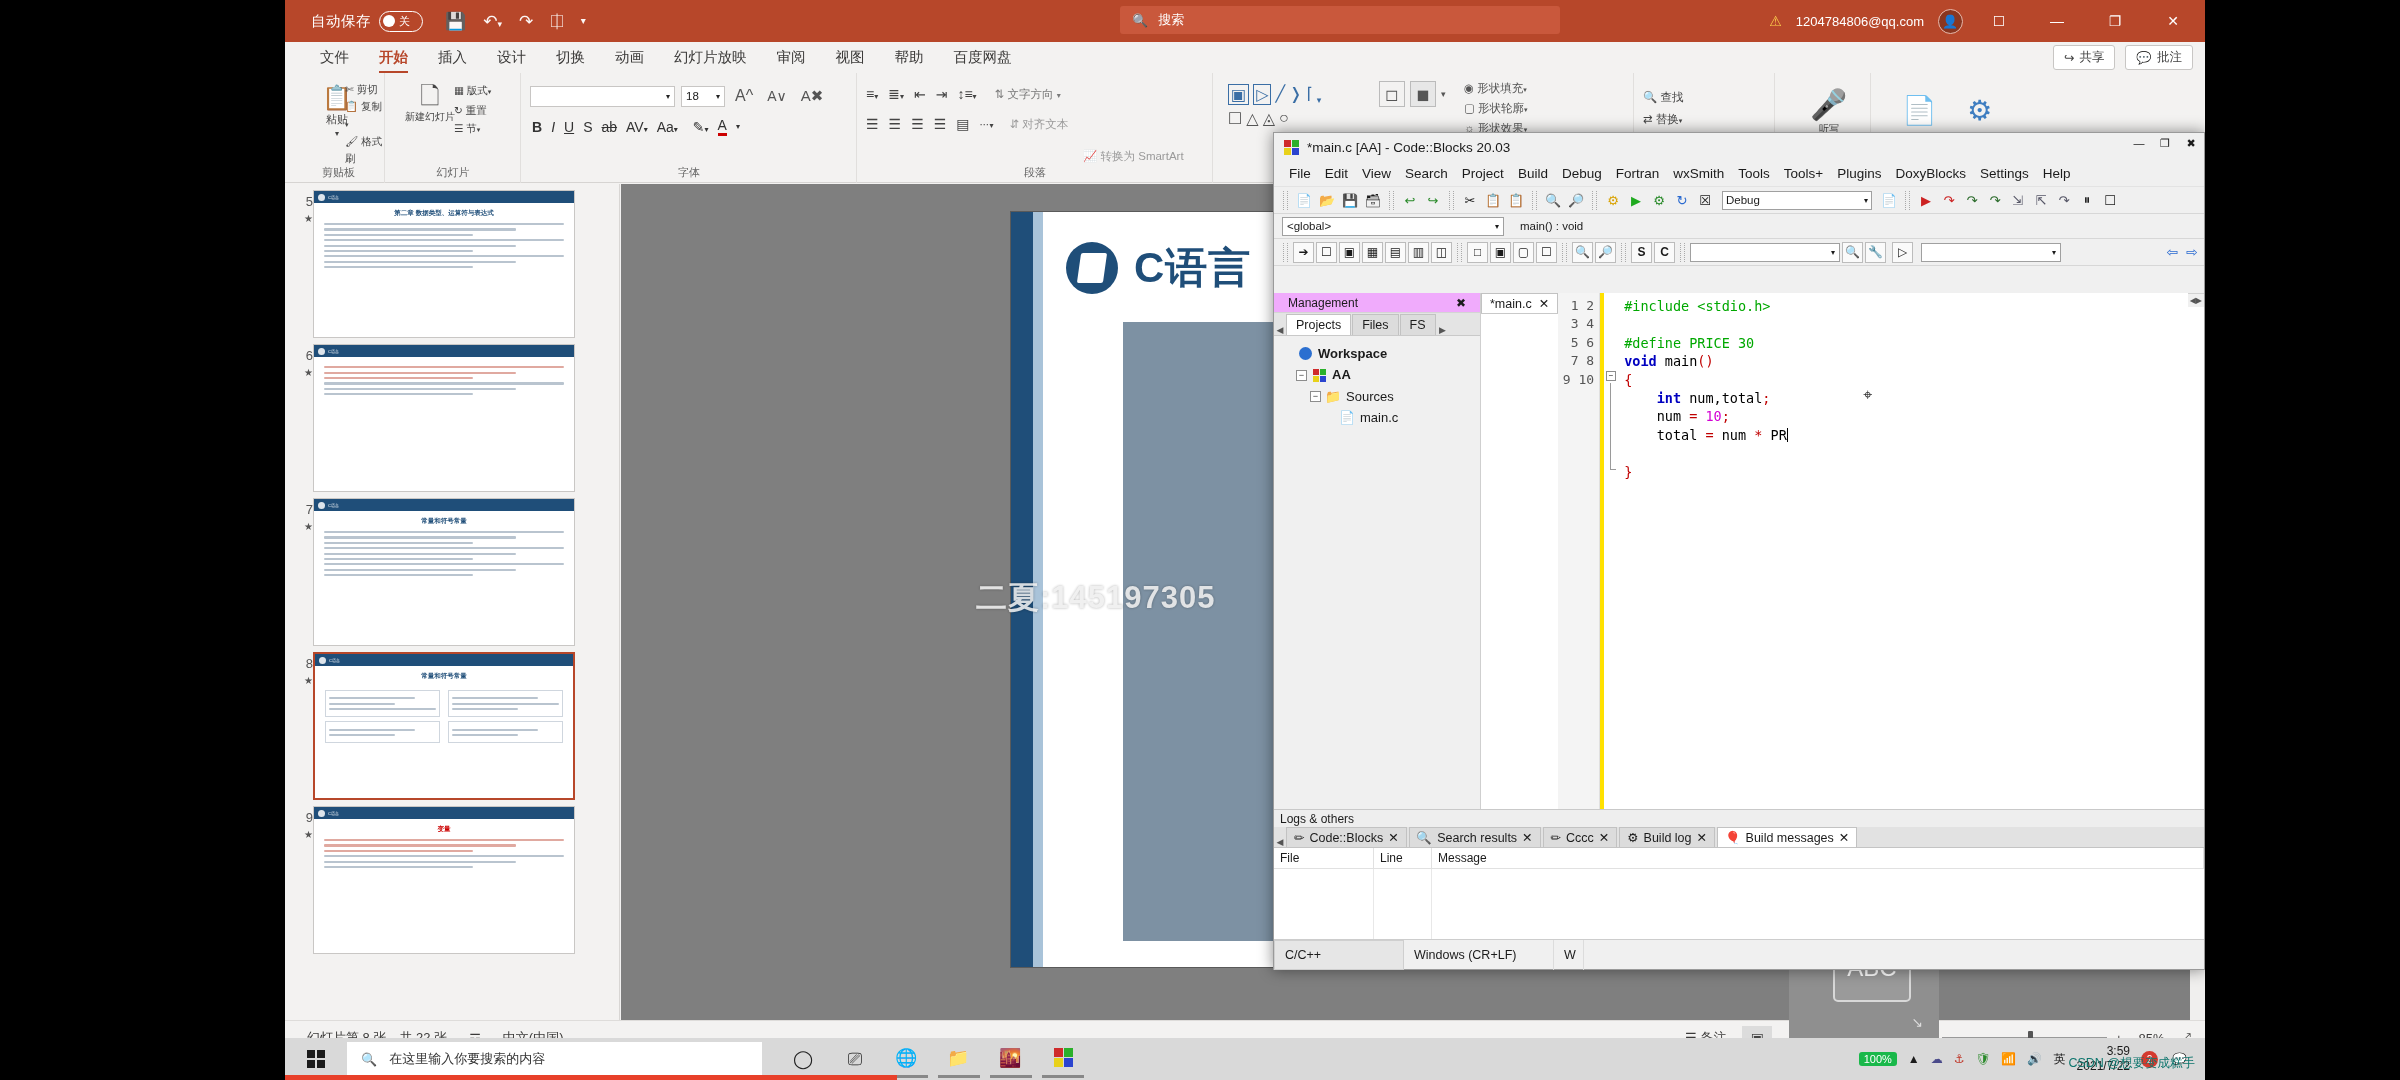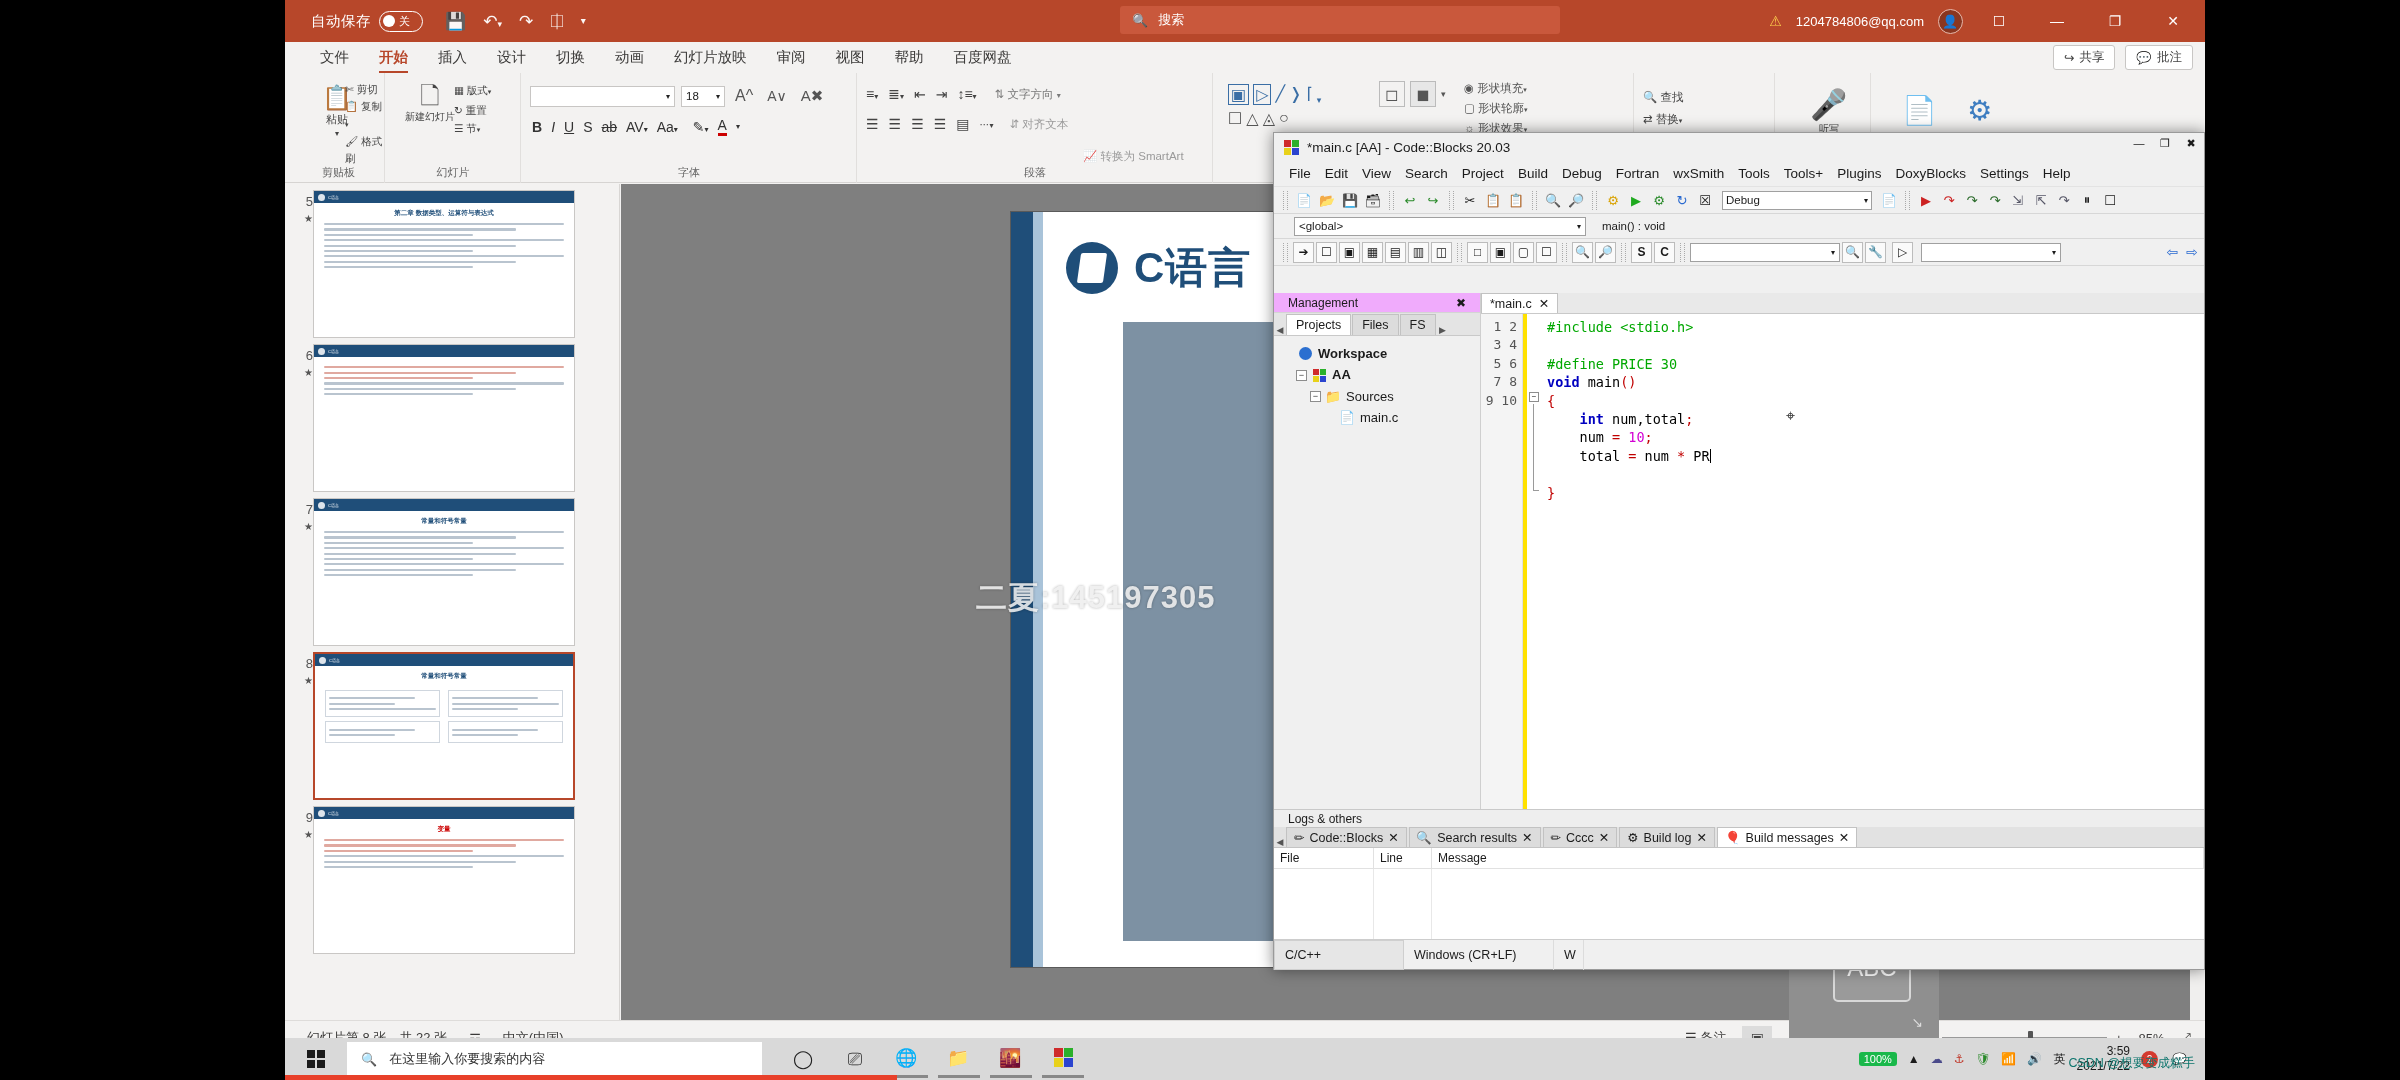--- a/index.html
+++ b/index.html
@@ -154,41 +154,41 @@
              background:#f0abfc; border-bottom:1px solid #d4d4d4;}
   .mgmt-tabs{ height:23px; display:flex; align-items:flex-end; font-size:12.5px; background:#e4e4e4; border-bottom:1px solid #c9c9c9;}
   .mgmt-tabs .mt{ padding:3px 9px; border:1px solid #c2c2c2; border-bottom:none; background:#dcdcdc; margin-right:1px;}
   .mgmt-tabs .mt.on{ background:#fff; }
   .mgmt-tabs .nav{ width:12px; text-align:center; font-size:9px; color:#555;}
   .tree{ background:#f0f0f0; padding:7px 0 0 8px; font-size:13px; line-height:1.65;}
   .tnode{ display:flex; align-items:center; gap:5px;}
   .texp{ width:11px;height:11px; border:1px solid #8d8d8d; background:#fff; font-size:9px; line-height:9px; text-align:center; color:#333;}
   .ticon{ width:15px;height:14px; display:flex;align-items:center;justify-content:center;}
 
-  .edit-wrap{ flex:1; display:flex; flex-direction:column; background:#fff; position:relative;}
+  .edit-wrap{ flex:1; display:flex; background:#fff; position:relative;}
   .etabs{ height:21px; background:#e9e9e9; display:flex; align-items:center; border-bottom:1px solid #c9c9c9;}
   .etab{ background:#fff; border:1px solid #c2c2c2; border-bottom:none; padding:2px 8px; font-size:12.5px; display:flex; gap:7px; align-items:center;}
   .editor{ flex:1; display:flex; background:#fff; overflow:hidden; position:relative;}
   .gutter{ width:42px; background:#f4f4f4; border-right:1px solid #e0e0e0; text-align:right; padding:4px 5px 0 0;
            font-family:"DejaVu Sans Mono","Liberation Mono",monospace; font-size:13px; color:#555; line-height:18.4px;}
   .foldcol{ width:14px; background:#fff; border-left:4px solid #ffe100; position:relative; padding-top:4px;}
   .fold{ position:absolute; left:2px; width:10px;height:10px; border:1px solid #8d8d8d; background:#fff; font-size:8px;
          line-height:8px; text-align:center;}
   .foldline{ position:absolute; left:6px; width:1px; background:#9a9a9a;}
   .code{ flex:1; padding:4px 0 0 10px; font-family:"DejaVu Sans Mono","Liberation Mono",monospace; font-size:13.5px;
          line-height:18.4px; white-space:pre; color:#000;}
   .c-pre{ color:#00a800;} .c-kw{ color:#0000c0; font-weight:bold;} .c-num{ color:#d300d3;}
   .c-op{ color:#c00000;} .c-br{ color:#c00000;}
   .caret{ display:inline-block; width:1px; height:14px; background:#000; vertical-align:-2px;}
   .ibeam{ position:absolute; left:305px; top:92px; color:#333; font-size:16px; font-family:"DejaVu Serif",serif;}
   .hscroll{ height:14px; background:#f0f0f0; border-top:1px solid #d2d2d2; display:flex; align-items:center;
             justify-content:space-between; padding:0 2px; font-size:8px; color:#555;}
 
   .logs{ position:absolute; left:0; bottom:30px; right:0; height:130px; background:#f0f0f0; border-top:1px solid #c9c9c9;}
-  .logs-cap{ height:17px; font-size:12px; padding-left:14px; display:flex; align-items:center; background:#eee;}
+  .logs-cap{ height:17px; font-size:12px; padding-left:6px; display:flex; align-items:center; background:#eee;}
   .logs-tabs{ height:21px; display:flex; align-items:flex-end; font-size:12.5px; background:#e2e2e2; border-bottom:1px solid #c4c4c4;}
   .logs-tabs .lt{ padding:2px 7px; border:1px solid #c2c2c2; border-bottom:none; background:#dcdcdc; margin-right:2px;
                   display:flex; align-items:center; gap:5px;}
   .logs-tabs .lt.on{ background:#fff;}
   .logs-hdr{ display:flex; font-size:12px; background:#fff; border-bottom:1px solid #e1e1e1; height:21px; align-items:center;}
   .logs-hdr div{ padding-left:6px; border-right:1px solid #e1e1e1; height:21px; line-height:21px;}
   .logs-body{ background:#fff; height:70px; display:flex;}
   .logs-body .c1{ width:100px; border-right:1px solid #e8e8e8;}
   .logs-body .c2{ width:58px; border-right:1px solid #e8e8e8;}
   .cb-status{ position:absolute; left:0; bottom:0; right:0; height:30px; background:#f0f0f0; border-top:1px solid #cdcdcd;
@@ -651,21 +651,21 @@
       <span class="tbtn" style="color:#2a6a2a">↷</span>
       <span class="tbtn" style="color:#2a6a2a">↷</span>
       <span class="tbtn" style="color:#556">⇲</span>
       <span class="tbtn" style="color:#556">⇱</span>
       <span class="tbtn" style="color:#556">↷</span>
       <span class="tbtn">⏸</span>
       <span class="tbtn">☐</span>
     </div>
 
     <div class="cb-row2">
-      <span class="cb-combo" style="margin-left:20px;width:292px">
+      <span class="cb-combo" style="margin-left:8px;width:222px">
         <span>&lt;global&gt;</span>
           <span style="font-size:8px">▾</span>
       </span>
       <span class="cb-combo" style="margin-left:12px;width:460px;border:none;background:transparent">
         <span>main() : void</span>
       </span>
     </div>
 
     <div class="cb-tools2">
       <span class="tgrip"></span>

